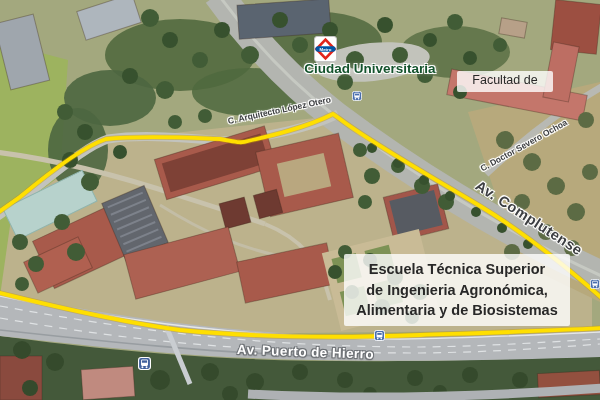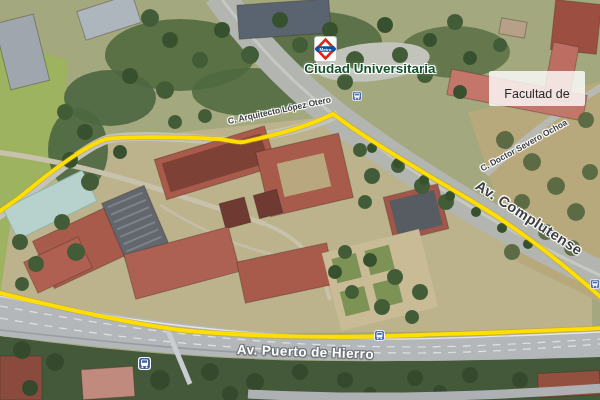--- a/index.html
+++ b/index.html
@@ -40,21 +40,21 @@
                 -1px 1px 0 rgba(255,255,255,.95),1px 1px 0 rgba(255,255,255,.95),
                  0 0 4px rgba(255,255,255,.9);
   }
   .metro-badge{position:absolute;left:314px;top:36px;width:23px;height:26px;cursor:pointer;}
 
   
   .anno-box{
     position:absolute;background:rgba(255,255,255,.8);color:#282828;
     text-align:center;border-radius:2px;
   }
-  .box-faculty{left:457px;top:71px;width:92px;padding:16px 2px 3px;font-size:12.5px;line-height:15.5px;margin-left:32px;}
+  .box-faculty{left:457px;top:71px;width:92px;padding:2px 2px 3px;font-size:12.5px;line-height:15.5px;}
   .box-school{left:344px;top:254px;width:222px;padding:5px 2px;font-weight:bold;font-size:14.5px;line-height:20.5px;}
 
   
   .bus{position:absolute;cursor:pointer;line-height:0;}
 </style>
 </head>
 <body>
 
 <div class="stage">
 
@@ -263,20 +263,25 @@
 
     <div class="road-label halo-dark lbl-arquitecto">C. Arquitecto López Otero</div>
     <div class="road-label halo-dark lbl-severo">C. Doctor Severo Ochoa</div>
     <div class="road-label halo-dark lbl-complutense">Av. Complutense</div>
     <div class="road-label halo-light lbl-puerto">Av. Puerto de Hierro</div>
 
     <div class="anno-box box-faculty">
       <div>Facultad de</div>
     </div>
 
+    <div class="anno-box box-school">
+      <div>Escuela Técnica Superior</div>
+      <div>de Ingenieria Agronómica,</div>
+      <div>Alimentaria y de Biosistemas</div>
+    </div>
 
     <div class="bus" style="left:352px;top:91px;">
       <svg width="10" height="10" viewBox="0 0 12 12">
         <rect x="0.5" y="0.5" width="11" height="11" rx="2.4" fill="#4a6fae" stroke="#ffffff"></rect>
         <rect x="2.8" y="2.2" width="6.4" height="6" rx="1" fill="#ffffff"></rect>
         <rect x="3.6" y="3.1" width="4.8" height="2.2" fill="#4a6fae"></rect>
         <circle cx="4.1" cy="9.4" r="0.9" fill="#ffffff"></circle>
           <circle cx="7.9" cy="9.4" r="0.9" fill="#ffffff"></circle>
       </svg>
     </div>

